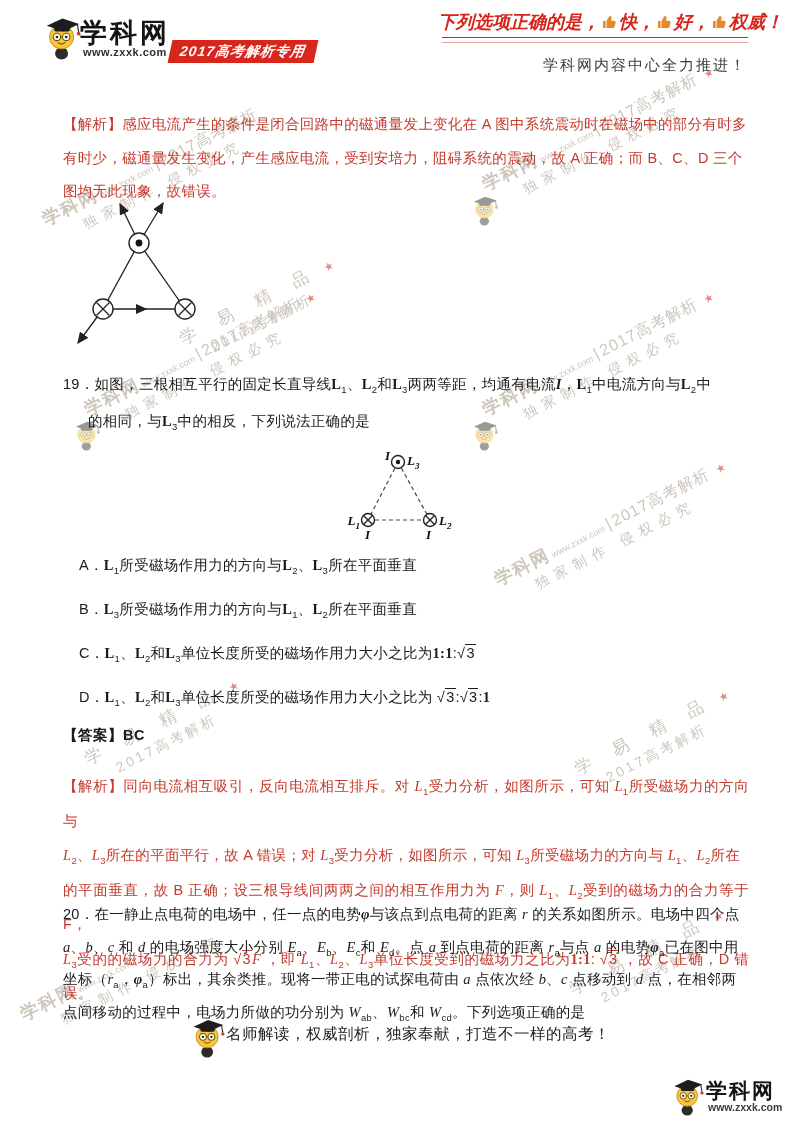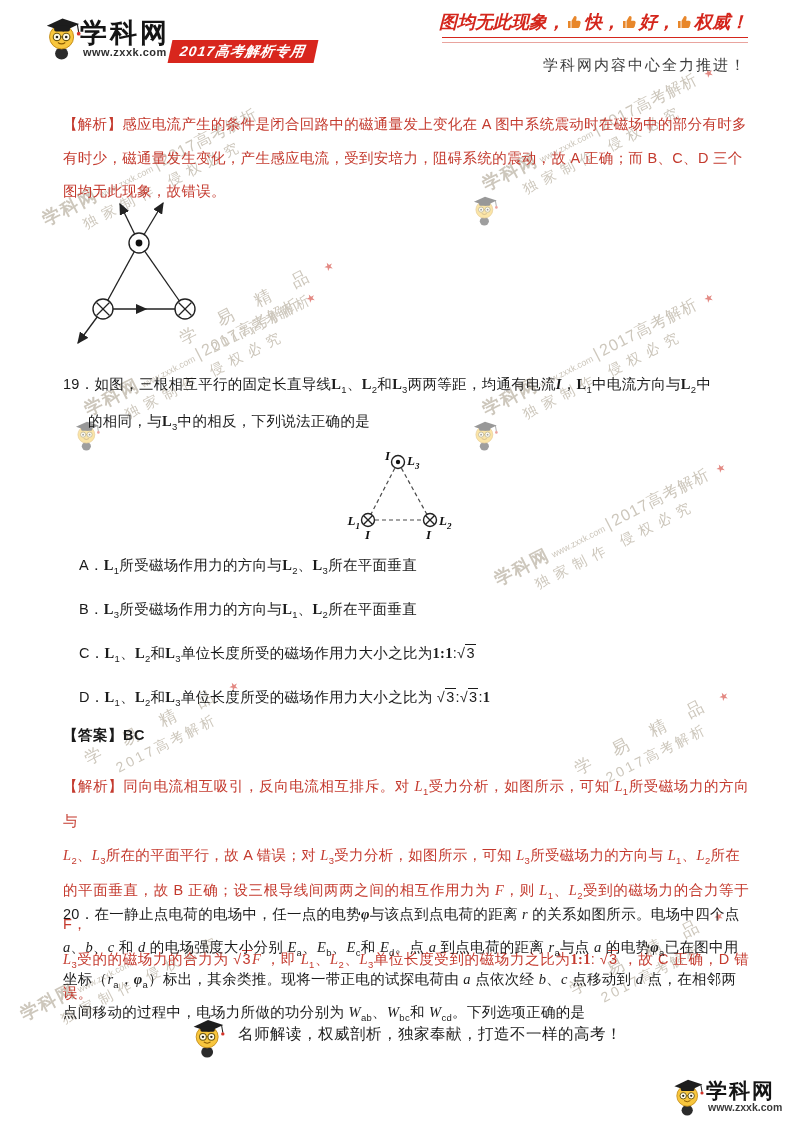--- a/index.html
+++ b/index.html
@@ -27,21 +27,21 @@
   
   .fig{position:absolute;}
   .fig line,.fig path.ln{stroke:#222;stroke-width:1.3px;fill:none;}
   .fig .dash{stroke:#4a4a4a;stroke-width:1.2px;stroke-dasharray:4 3;}
   .fig circle.node{fill:#fff;stroke:#222;stroke-width:1.4px;}
   .fig text{font-family:"Liberation Serif","DejaVu Serif",serif;font-style:italic;font-weight:bold;font-size:13px;fill:#111;}
   
   .opt{position:absolute;left:79px;font-size:14.5px;letter-spacing:.3px;}
   .answer{position:absolute;left:63px;font-size:14.5px;font-weight:bold;letter-spacing:.5px;}
   
-  .footer-text{position:absolute;left:238px;top:1024px;font-size:15.5px;color:#222;letter-spacing:.5px;}
+  .footer-text{position:absolute;left:226px;top:1024px;font-size:15.5px;color:#222;letter-spacing:.5px;}
   .corner-brand{position:absolute;left:706px;top:1077px;font-size:21px;font-weight:bold;letter-spacing:2px;color:#141414;}
   .corner-url{position:absolute;left:708px;top:1101px;font-size:10.5px;font-weight:bold;color:#3a3a3a;}
   
   .wm{position:absolute;pointer-events:none;color:#cdc7bc;z-index:0;}
   .wm .rot{display:inline-block;transform:rotate(-27deg);transform-origin:left bottom;white-space:nowrap;}
   .wm .wb{font-size:18px;font-weight:bold;letter-spacing:2px;}
   .wm .wu{font-size:9px;margin-left:2px;}
   .wm .wsep{font-size:16px;margin:0 3px;}
   .wm .wed{font-size:16px;letter-spacing:1px;}
   .wm .wstar{color:#e07d76;font-size:11px;margin-left:8px;opacity:.9;}
@@ -132,21 +132,21 @@
 
     <svg style="position:absolute;left:44px;top:11px;width:37px;height:50px">
         <use href="#mascot"></use>
       </svg>
     <div class="logo-brand">学科网</div>
     <div class="logo-url">www.zxxk.com</div>
     <div class="ribbon">
         <span>2017高考解析专用</span>
       </div>
 
-    <div class="slogan"><span>图均无此现象，</span><svg class="thumb">
+    <div class="slogan"><span>下列选项正确的是，</span><svg class="thumb">
           <use href="#thumb"></use>
         </svg><span>快，</span><svg class="thumb">
           <use href="#thumb"></use>
         </svg><span>好，</span><svg class="thumb">
           <use href="#thumb"></use>
         </svg><span>权威！</span></div>
     <div class="slogan-underline"></div>
     <div class="subslogan">学科网内容中心全力推进！</div>
 
     <div class="txt red" style="left:63px;top:92px;width:684px">【解析】感应电流产生的条件是闭合回路中的磁通量发上变化在 A 图中系统震动时在磁场中的部分有时多<br>有时少，磁通量发生变化，产生感应电流，受到安培力，阻碍系统的震动，故 A 正确；而 B、C、D 三个<br>图均无此现象，故错误。</div>

